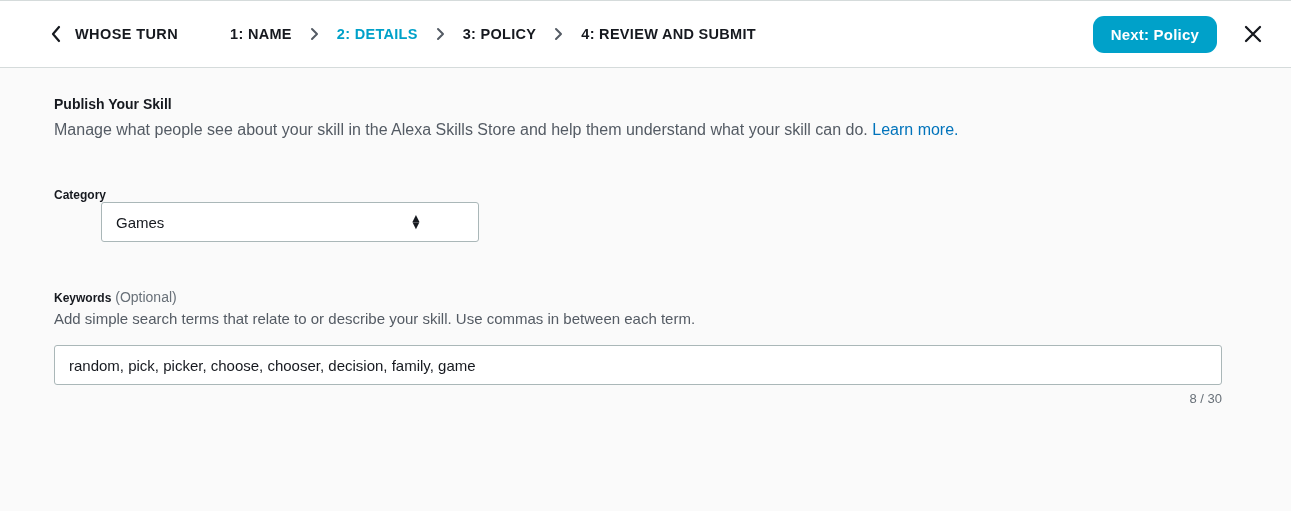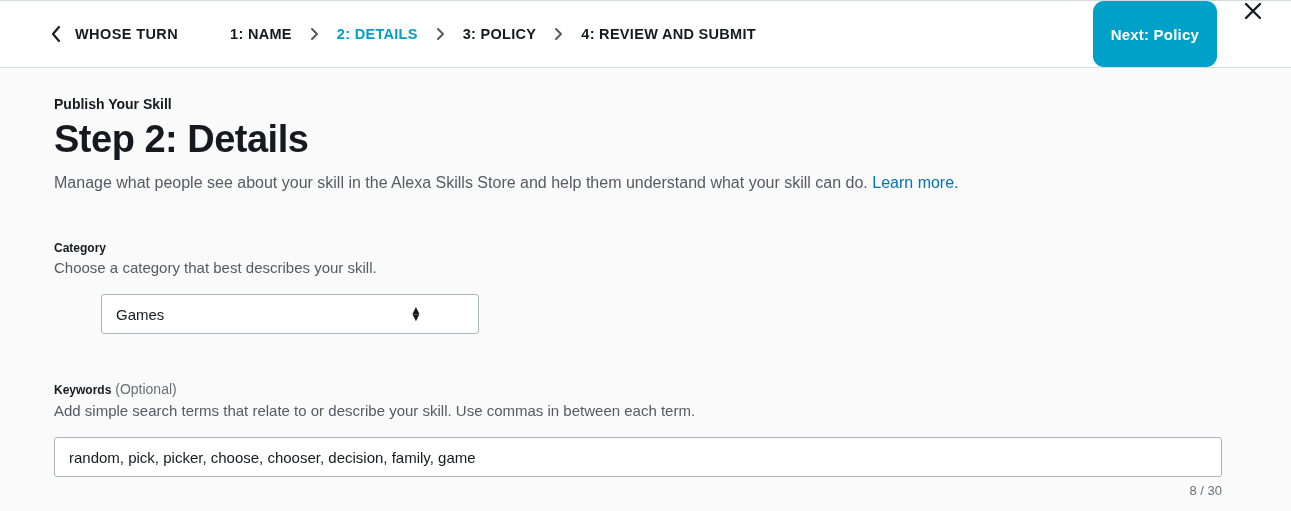--- a/index.html
+++ b/index.html
@@ -10,20 +10,21 @@
     body {
       font-family: "Amazon Ember", "Helvetica Neue", Helvetica, Arial, sans-serif;
       background: #fafafa;
       color: #16191f;
     }
     .topbar {
       border-top: 1px solid #d5dbdb;
       border-bottom: 1px solid #d5dbdb;
       background: #fff;
       display: flex;
+      align-items: center;
       padding: 0 28px 0 50px;
       height: 68px;
       position: relative;
     }
     .back-group {
       display: flex;
       align-items: center;
       gap: 14px;
       font-weight: 700;
       font-size: 14.5px;
@@ -201,28 +202,26 @@
 
   <span class="close-btn">
     <svg width="20" height="20" viewBox="0 0 20 20">
         <path d="M3 3 L17 17 M17 3 L3 17" stroke="#16191f" stroke-width="2.3" stroke-linecap="round"></path>
       </svg>
   </span>
 </div>
 
 <div class="content">
   <div class="eyebrow">Publish Your Skill</div>
-  <h1 class="page-title">Step 2: Details</h1>
   <p class="subtitle">
     <span>Manage what people see about your skill in the Alexa Skills Store and help them understand what your skill can do. </span><a href="#">Learn more.</a>
   </p>
 
   <div class="field-block">
     <div class="field-label">Category</div>
-    <div class="field-hint">Choose a category that best describes your skill.</div>
     <div class="select-wrap">
       <input class="select-input" readonly="" value="Games" style="">
       <span class="select-caret">▲<br>▼</span>
     </div>
   </div>
 
   <div class="field-block" style="margin-bottom:0;">
     <div>
       <span class="field-label">Keywords</span><span class="optional"> (Optional)</span>
     </div>

